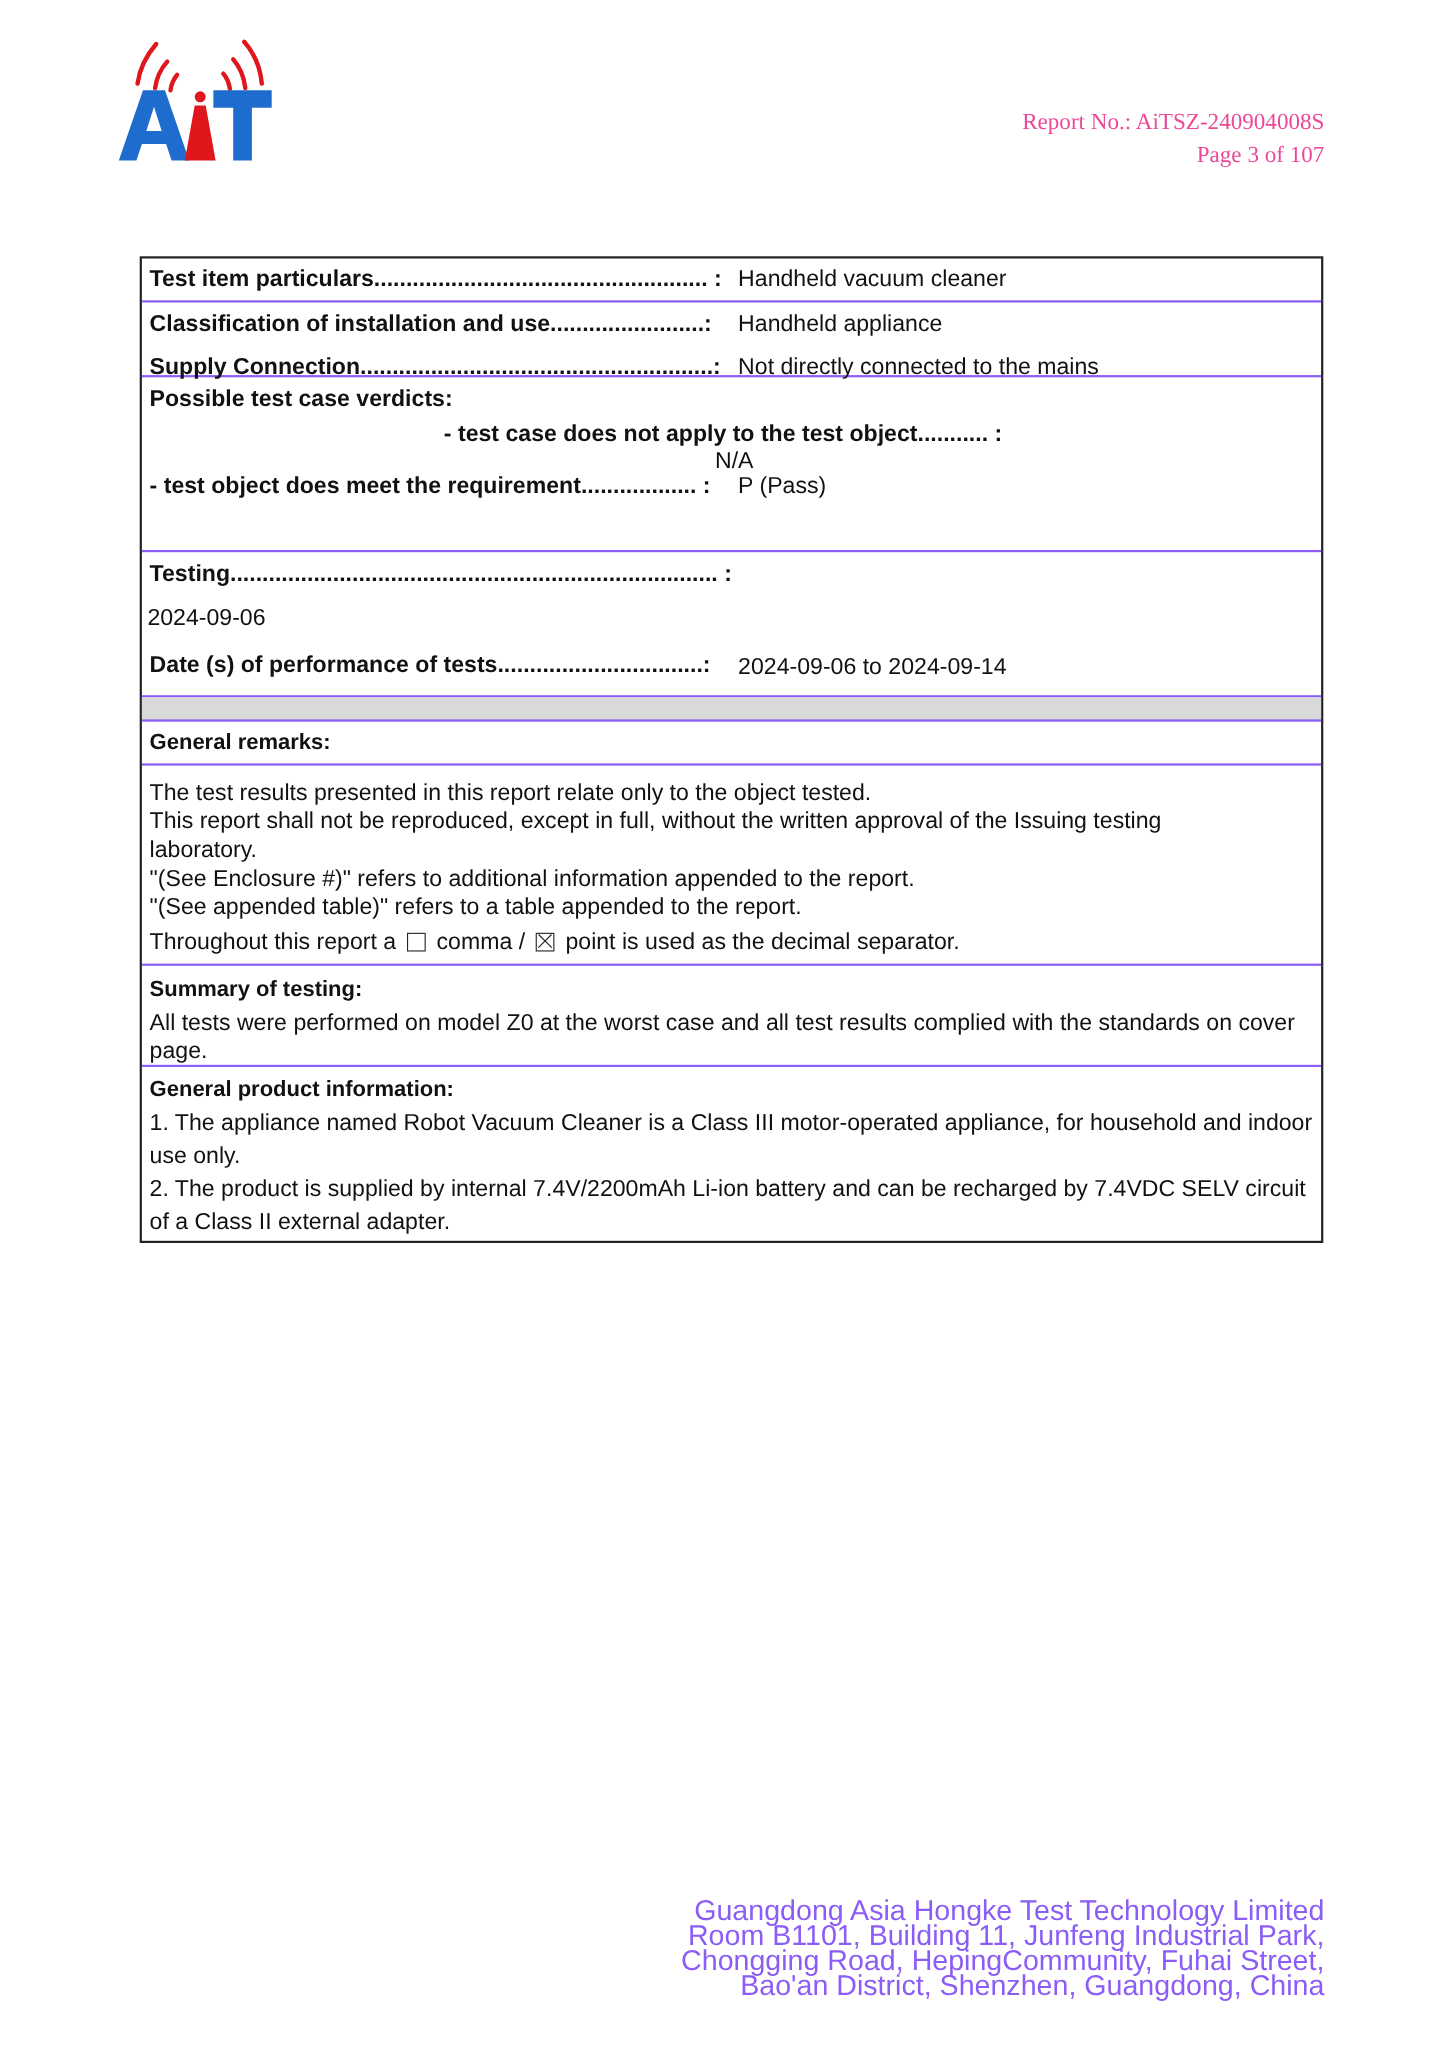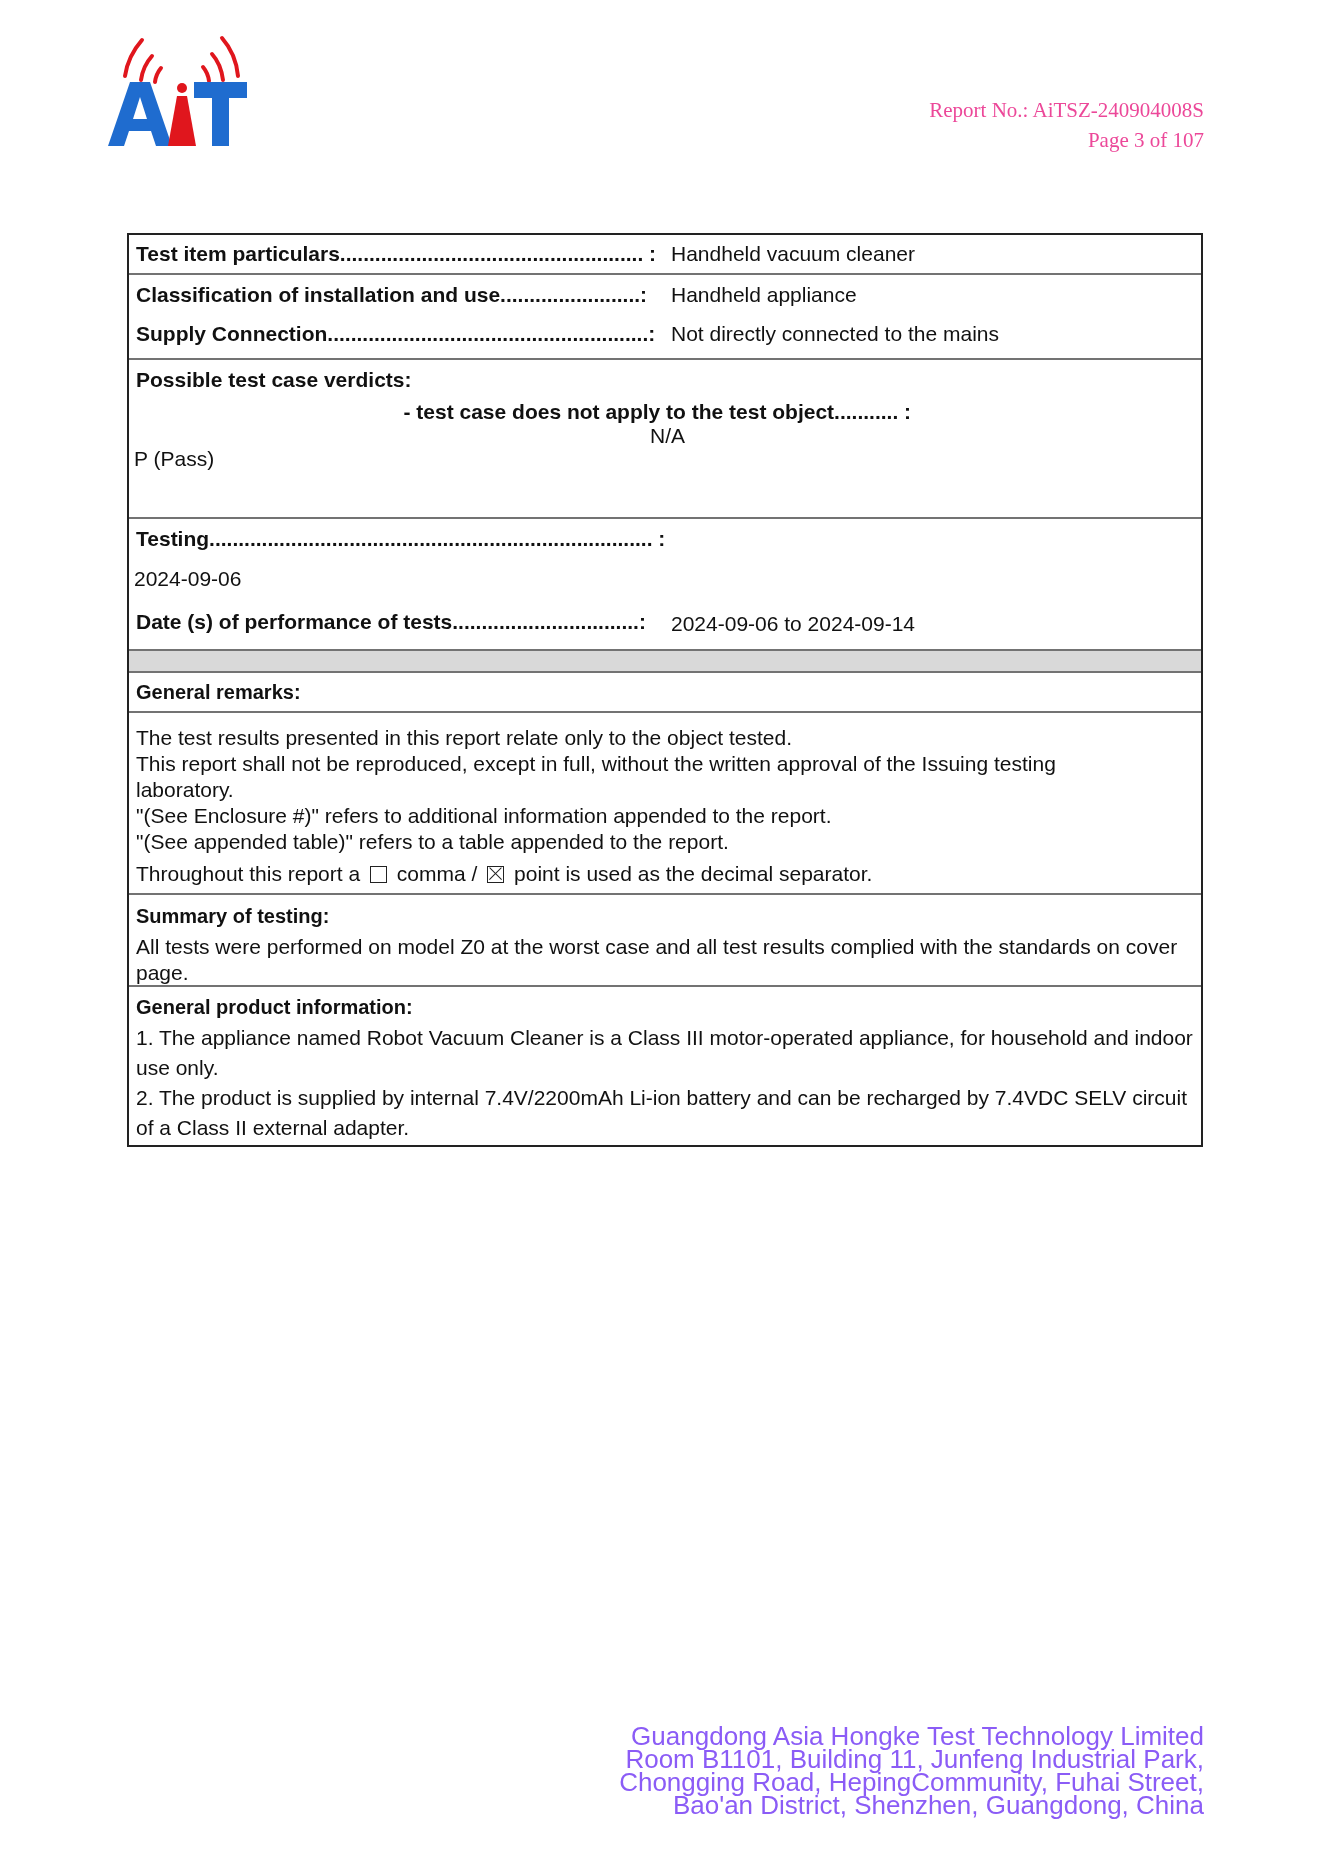--- a/index.html
+++ b/index.html
@@ -1,20 +1,20 @@
 <!DOCTYPE html>
 <html><head>
 <meta charset="utf-8">
 <style>
   html, body { margin: 0; padding: 0; background: #ffffff; }
   body { width: 1322px; height: 1871px; position: relative; font-family: "Liberation Sans", sans-serif; color: #111; overflow: hidden; }
   .logo { position: absolute; left: 104px; top: 30px; width: 145px; height: 118px; }
   .header-right { position: absolute; right: 118px; top: 95px; text-align: right; font-size: 21px; line-height: 30px; color: #ec4899; font-family: Liberation Serif, serif; }
   .report-table { position: absolute; left: 127px; top: 233px; width: 1076px; border: 2px solid #222; box-sizing: border-box; }
-  .sec { border-bottom: 2px solid #737373; box-sizing: border-box; }
+  .sec { border-bottom: 2px solid #8b5cf6; box-sizing: border-box; }
   .sec:last-child { border-bottom: none; }
   .row { display: flex; align-items: center; font-size: 21px; }
   .lbl { width: 537px; padding-left: 7px; box-sizing: border-box; font-weight: bold; white-space: nowrap; }
   .val { flex: 1; padding-left: 5px; }
   .bold-head { font-weight: bold; font-size: 20px; padding-left: 7px; }
   .gray { background: #d9d9d9; height: 22px; }
   .para { font-size: 21px; line-height: 26px; padding: 0 7px; }
   .checkbox { display: inline-block; width: 17px; height: 17px; border: 1.5px solid #222; vertical-align: -2px; margin: 0 4px; position: relative; box-sizing: border-box; }
   .checkbox.checked::before, .checkbox.checked::after { content: ""; position: absolute; left: -1px; top: 6px; width: 17px; height: 1.3px; background: #222; }
   .checkbox.checked::before { transform: rotate(45deg); }
@@ -51,40 +51,41 @@
 
 <div class="report-table">
 
   <div class="sec" style="height:40px;">
     <div class="row" style="height:38px;">
       <div class="lbl">Test item particulars.................................................... :</div>
       <div class="val">Handheld vacuum cleaner</div>
     </div>
   </div>
 
-  <div class="sec" style="height:85px;">
+  <div class="sec" style="height:68px;">
     <div class="row" style="height:40px;">
       <div class="lbl">Classification of installation and use........................:</div>
       <div class="val">Handheld appliance</div>
     </div>
     <div class="row" style="height:38px;">
       <div class="lbl">Supply Connection.......................................................:</div>
       <div class="val">Not directly connected to the mains</div>
     </div>
   </div>
 
   <div class="sec" style="height:159px;">
     <div class="row" style="height:40px;">
       <div class="lbl">Possible test case verdicts:</div>
     </div>
     <div class="row" style="height:39px;flex-direction:column;">
       <div class="lbl">- test case does not apply to the test object........... :</div>
       <div class="val">N/A</div>
     </div>
     <div class="row" style="height:39px;">
+      <div class="lbl">- test object does meet the requirement.................. :</div>
       <div class="val">P (Pass)</div>
     </div>
   </div>
 
   <div class="sec" style="height:132px;">
     <div class="row" style="height:40px;">
       <div class="lbl">Testing............................................................................ :</div>
     </div>
     <div class="row" style="height:40px;">
       <div class="val">2024-09-06</div>

